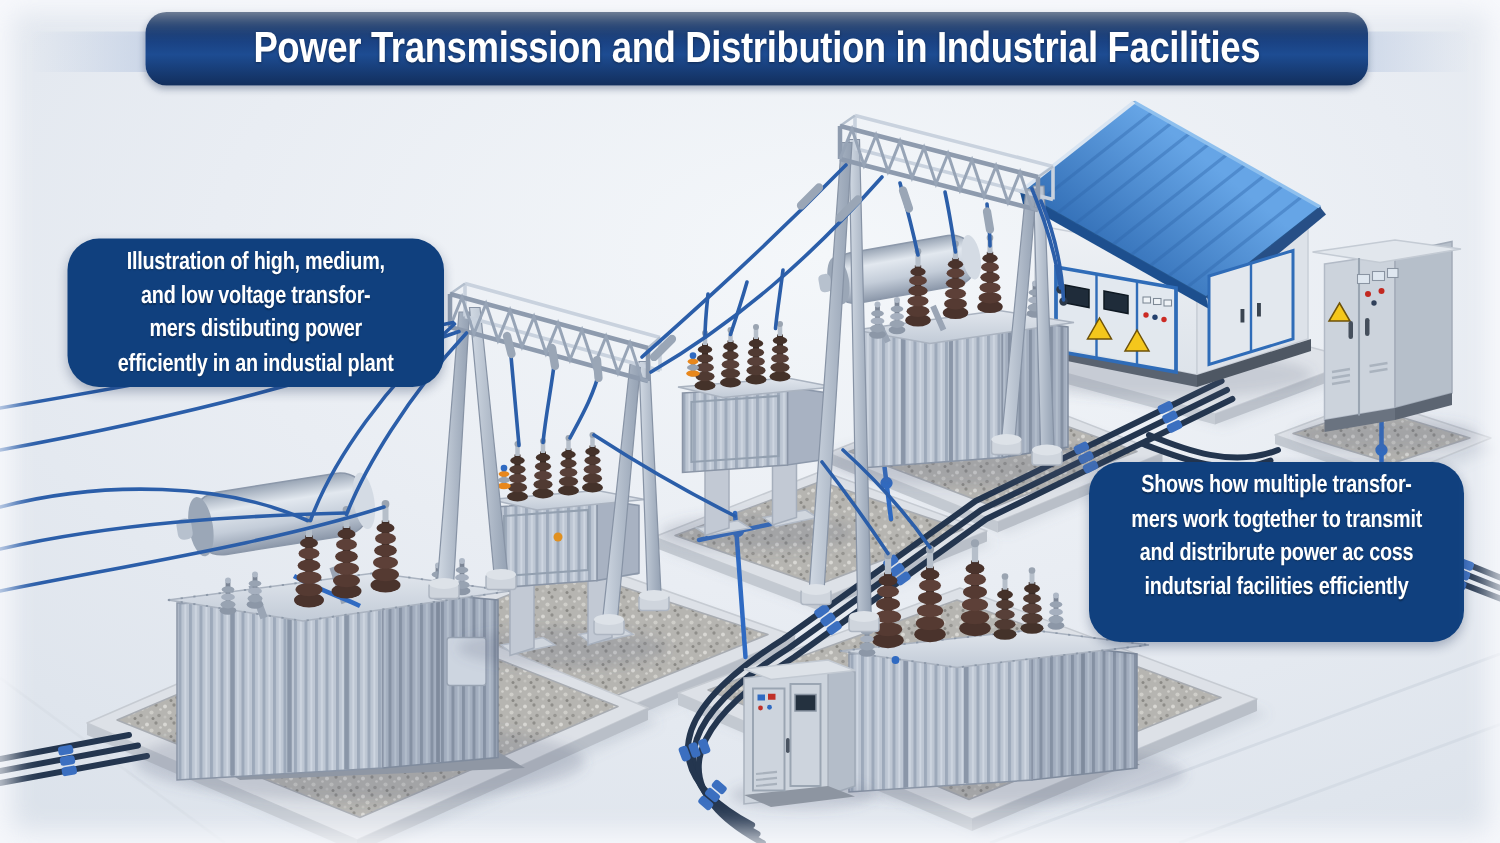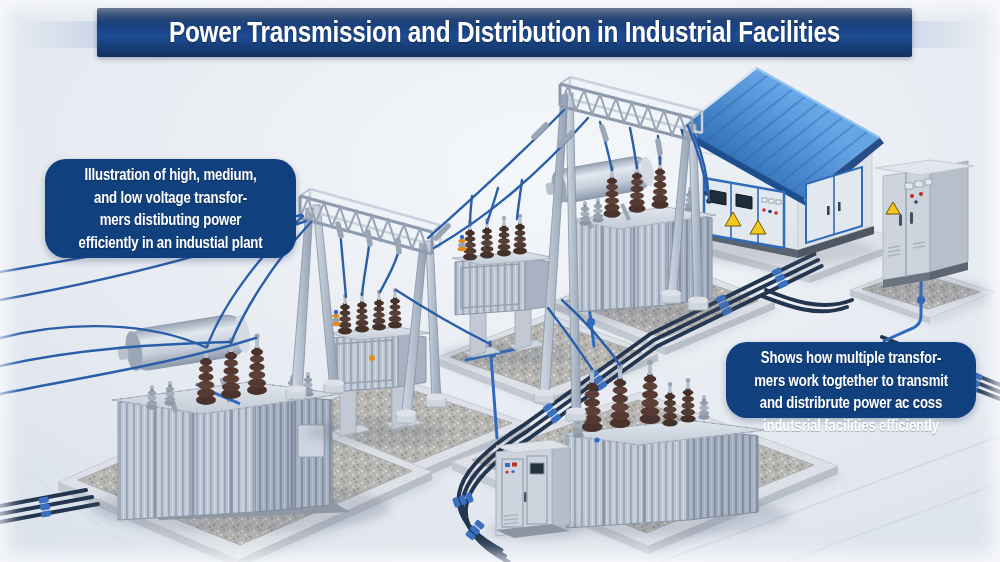--- a/index.html
+++ b/index.html
@@ -3,30 +3,30 @@
 <meta charset="utf-8">
 <style>
   html,body{margin:0;padding:0;background:#c9d2dc;font-family:"Liberation Sans","DejaVu Sans",sans-serif;}
   .stage{position:relative;width:1000px;height:562px;overflow:hidden;background:#e9edf3;}
   .stage::after{content:"";position:absolute;inset:0;box-shadow:inset 0 0 18px 8px rgba(252,253,255,.8);pointer-events:none;z-index:5;}
   svg.scene{position:absolute;left:0;top:0;z-index:0;}
   .title-band{position:absolute;left:0;right:0;top:21px;height:27px;z-index:1;
     background:linear-gradient(90deg,rgba(182,198,224,0) 2%,#b6c6e0 16%,#b6c6e0 84%,rgba(182,198,224,0) 98%);}
   .title-banner{position:absolute;left:97px;top:8px;width:815px;height:49px;z-index:2;
     background:linear-gradient(180deg,#10294f 0%,#1a4283 40%,#1d4c92 58%,#122e5c 100%);
-    color:#fff;text-align:center;line-height:49px;border-radius:2px;
+    color:#fff;text-align:center;line-height:49px;border-radius:14px;
     box-shadow:0 2px 5px rgba(20,40,80,.35);}
   .title-banner .banner-text{display:inline-block;white-space:nowrap;font-size:29px;font-weight:700;
     transform:scaleX(.84);transform-origin:50% 50%;letter-spacing:-.3px;text-shadow:0 1px 2px rgba(0,0,0,.4);}
   .note{position:absolute;z-index:2;background:#10407e;border-radius:21px;color:#fff;
     text-align:center;box-sizing:border-box;padding:4px 4px;box-shadow:0 3px 7px rgba(20,40,80,.3);}
   .note .note-line{white-space:nowrap;font-size:16.5px;font-weight:700;line-height:22.5px;
     transform:scaleX(.8);transform-origin:50% 50%;letter-spacing:-.2px;text-shadow:0 1px 1px rgba(0,0,0,.3);}
   .note-left{left:45px;top:159px;width:251px;height:99px;}
-  .note-right{left:726px;top:342px;width:250px;height:76px;}
+  .note-right{left:726px;top:308px;width:250px;height:120px;}
 </style>
 </head>
 <body>
 
 <div class="stage">
 
 <svg class="scene" width="1000" height="562" viewBox="0 0 1000 562">
 <defs>
   <radialGradient id="bgGrad" cx="55%" cy="30%" r="90%">
     <stop offset="0" stop-color="#f4f7fa"></stop>

